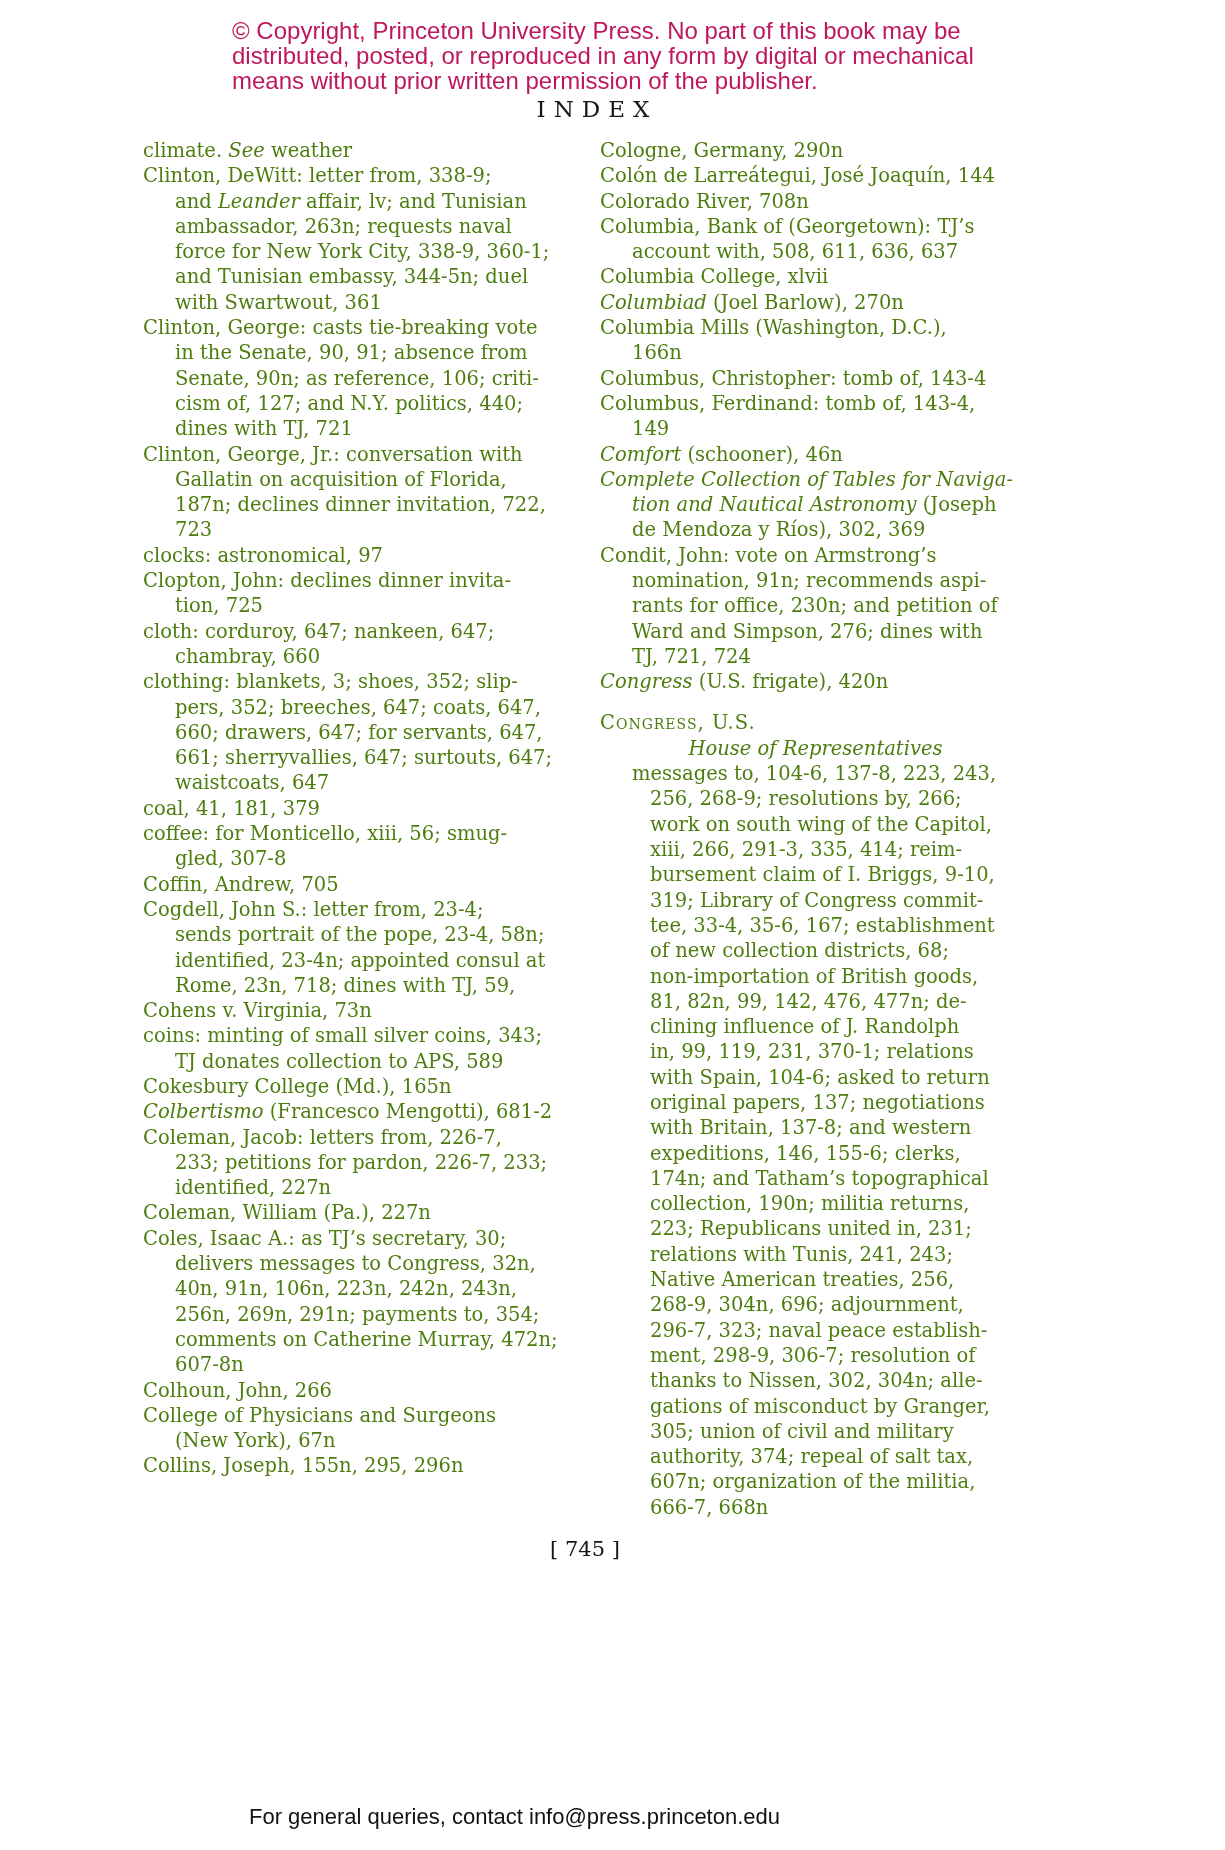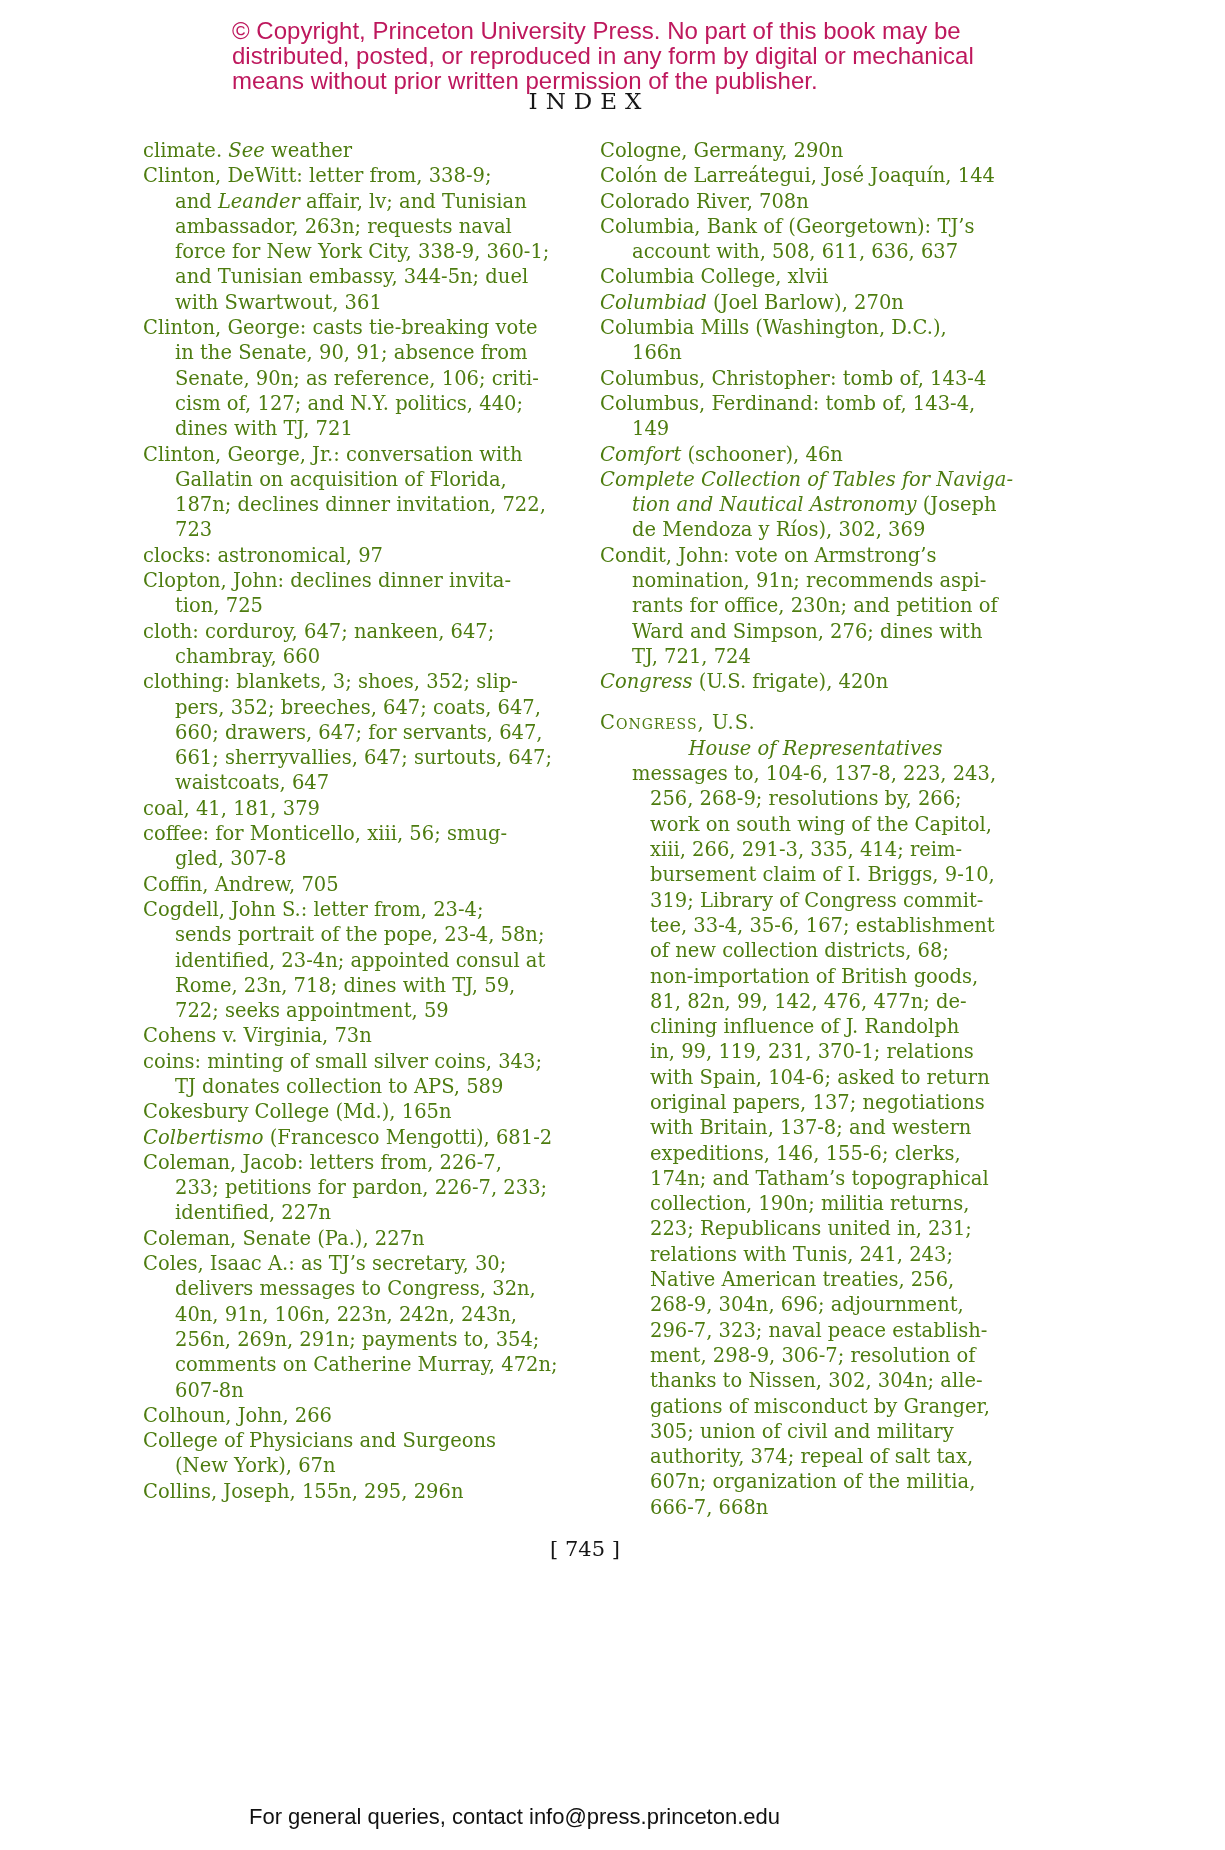--- a/index.html
+++ b/index.html
@@ -17,21 +17,21 @@
     font-family: Liberation Sans, sans-serif;
     font-size: 24px;
     line-height: 25px;
     color: #be185d;
   }
   .title {
     position: absolute;
     left: 143px;
     top: 88px;
     width: 884px;
-    margin: 0;
+    margin: 8px;
     text-align: center;
     font-family: "DejaVu Serif", serif;
     font-weight: 400;
     font-size: 23px;
     letter-spacing: 8px;
     text-indent: 8px;
     color: #161616;
   }
   .columns {
     position: absolute;
@@ -119,30 +119,29 @@
       <div class="line ind1">661; sherryvallies, 647; surtouts, 647;</div>
       <div class="line ind1">waistcoats, 647</div>
       <div class="line">coal, 41, 181, 379</div>
       <div class="line">coffee: for Monticello, xiii, 56; smug-</div>
       <div class="line ind1">gled, 307-8</div>
       <div class="line">Coffin, Andrew, 705</div>
       <div class="line">Cogdell, John S.: letter from, 23-4;</div>
       <div class="line ind1">sends portrait of the pope, 23-4, 58n;</div>
       <div class="line ind1">identified, 23-4n; appointed consul at</div>
       <div class="line ind1">Rome, 23n, 718; dines with TJ, 59,</div>
-      <div class="line ind1">722; seeks appointment, 59</div>
       <div class="line">Cohens v. Virginia, 73n</div>
       <div class="line">coins: minting of small silver coins, 343;</div>
       <div class="line ind1">TJ donates collection to APS, 589</div>
       <div class="line">Cokesbury College (Md.), 165n</div>
       <div class="line"><em>Colbertismo</em> (Francesco Mengotti), 681-2</div>
       <div class="line">Coleman, Jacob: letters from, 226-7,</div>
       <div class="line ind1">233; petitions for pardon, 226-7, 233;</div>
       <div class="line ind1">identified, 227n</div>
-      <div class="line">Coleman, Senate (Pa.), 227n</div>
+      <div class="line">Coleman, William (Pa.), 227n</div>
       <div class="line">Coles, Isaac A.: as TJ’s secretary, 30;</div>
       <div class="line ind1">delivers messages to Congress, 32n,</div>
       <div class="line ind1">40n, 91n, 106n, 223n, 242n, 243n,</div>
       <div class="line ind1">256n, 269n, 291n; payments to, 354;</div>
       <div class="line ind1">comments on Catherine Murray, 472n;</div>
       <div class="line ind1">607-8n</div>
       <div class="line">Colhoun, John, 266</div>
       <div class="line">College of Physicians and Surgeons</div>
       <div class="line ind1">(New York), 67n</div>
       <div class="line">Collins, Joseph, 155n, 295, 296n</div>

